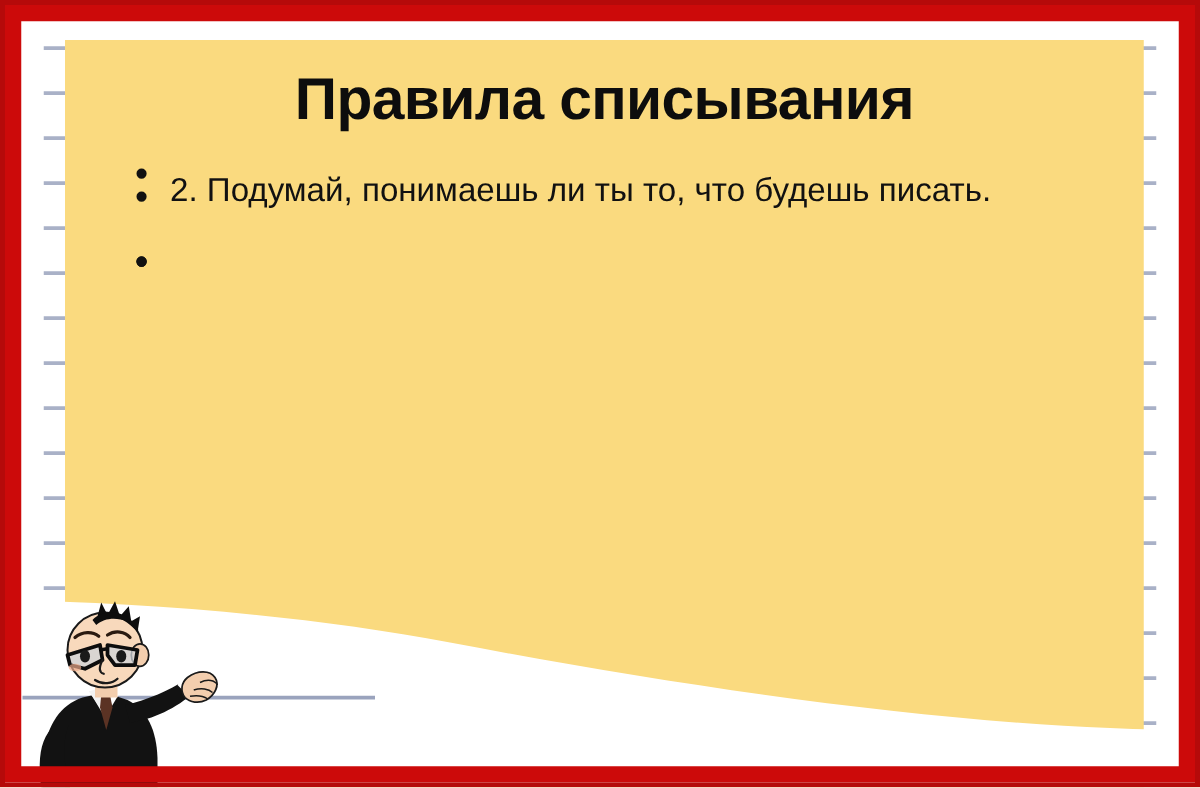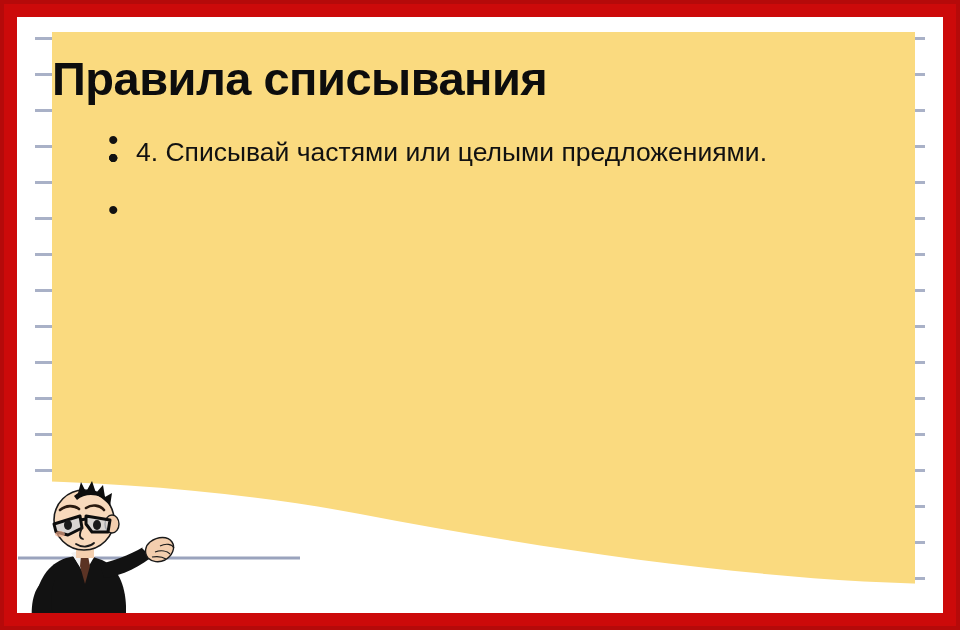--- a/index.html
+++ b/index.html
@@ -76,21 +76,21 @@
     top: 32px;
     width: 863px;
     height: 598px;
     background: #fada7f;
     z-index: 5;
     overflow: hidden;
   }
   .card-title {
     margin: 0;
     padding: 22px 0 4px 0;
-    text-align: left;
+    text-align: center;
     font-size: 47px;
     font-weight: bold;
     color: #0d0d0d;
     letter-spacing: -0.5px;
     line-height: 1.05;
   }
   .rules {
     list-style: none;
     margin: 0;
     padding: 10px 24px 0 52px;
@@ -175,23 +175,23 @@
         <div class="rule right" style="top: 524px;"></div>
         <div class="rule right" style="top: 560px;"></div>
       </div>
   </div>
 
   <div class="card">
     <h1 class="card-title">Правила списывания</h1>
 
     <ul class="rules" id="rules-list">
         <li><span class="bullet">•</span></li>
-        <li><span class="bullet">•</span></li>
-        <li><span class="bullet">•</span></li>
-        <li><span class="bullet">•</span><span>4. Списывай частями или целыми предложениями.</span></li>
+        <li><span class="bullet">•</span><span>2. Подумай, понимаешь ли ты то, что будешь писать.</span></li>
+        <li><span class="bullet">•</span></li>
+        <li><span class="bullet">•</span></li>
         <li><span class="bullet">•</span></li>
       </ul>
   </div>
 
   <svg class="swoosh" viewBox="0 0 960 150" preserveAspectRatio="none">
     <path d="M0,0 L0,150 L960,150 L960,104 C780,104 560,72 360,34 C250,13 120,2 0,0 Z" fill="#ffffff"></path>
     <path d="M18,78 L300,78" stroke="#9aa3bd" stroke-width="3" fill="none"></path>
     <path d="M18,132 L300,132" stroke="#9aa3bd" stroke-width="3" fill="none" opacity="0"></path>
   </svg>
 

